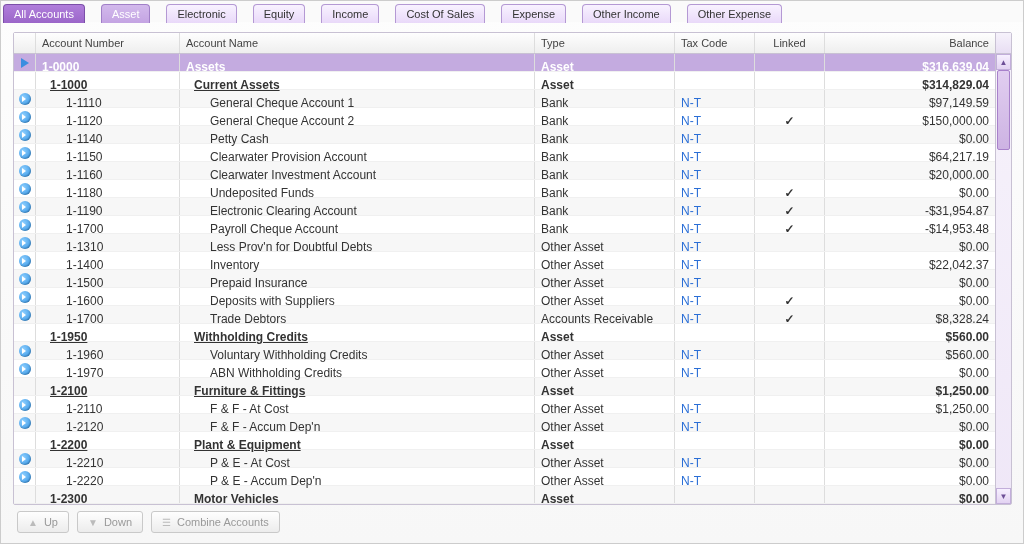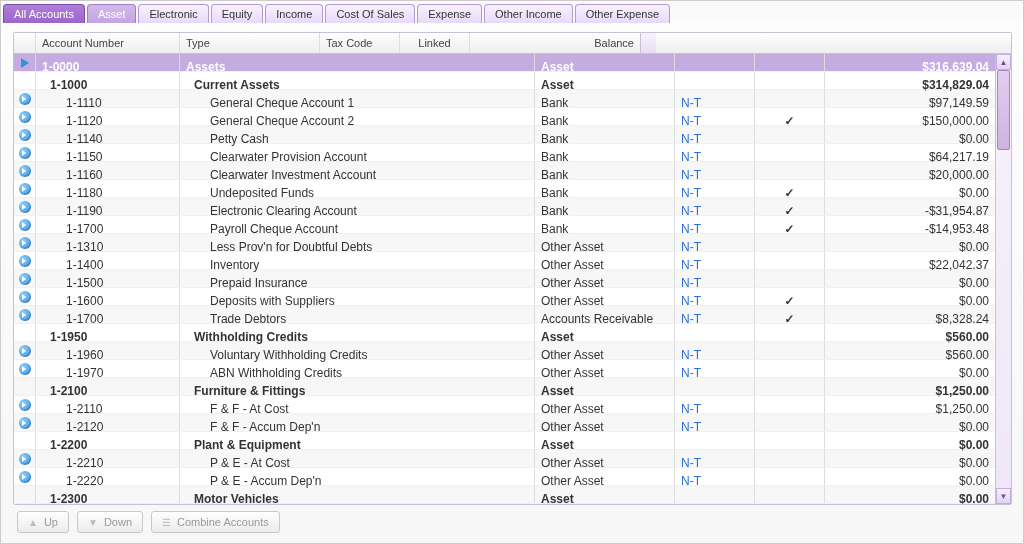--- a/index.html
+++ b/index.html
@@ -17,21 +17,21 @@
     display: flex;
     flex-direction: column;
     border: 1px solid #ccc;
     background: linear-gradient(#fdfdfd, #f7f7f7);
   }
   
   .tabbar {
     display: flex;
     align-items: center;
     padding: 2px 2px 0 2px;
-    gap: 0;
+    gap: 14px;
     background: #fafafa;
   }
   .tab {
     padding: 3px 10px 3px 10px;
     border: 1px solid #b499d4;
     border-bottom: none;
     border-top-left-radius: 4px;
     border-top-right-radius: 4px;
     margin-right: 2px;
     background: linear-gradient(#f8f2ff, #e9d9f9);
@@ -89,21 +89,21 @@
     height: 18px;
     line-height: 18px;
     font-size: 12px;
     border-bottom: 1px solid #f0f0f0;
     white-space: nowrap;
   }
   .row .col-icon { display:flex; align-items:center; justify-content:center; }
   .row.alt { background: #f7f7f7; }
   .row.sel { background: #c4abe0; color: #fff; font-weight: bold; }
   .row.hdr { font-weight: bold; }
-  .indent1 { padding-left: 14px; }
+  .indent1 { padding-left: 14px; text-decoration: underline; }
   .indent2 { padding-left: 30px; }
   .tax-link { color: #2a6ed6; cursor: pointer; }
   .arrow-icon {
     width: 12px; height: 12px; border-radius: 50%;
     background: radial-gradient(circle at 35% 35%, #8fd0ff, #2b8de0);
     position: relative;
     box-shadow: inset -1px -1px 1px rgba(0,0,0,.2);
   }
   .arrow-icon::after {
     content: ""; position:absolute; left:3px; top:3px;
@@ -166,20 +166,21 @@
       <div class="tab">Expense</div>
       <div class="tab">Other Income</div>
       <div class="tab">Other Expense</div>
     </div>
 
   <div class="body-area">
     <div class="grid-wrap">
       <div class="grid-header">
         <div class="col-icon"></div>
         <div class="col-num">Account Number</div>
+        <div class="col-name">Account Name</div>
         <div class="col-type">Type</div>
         <div class="col-tax">Tax Code</div>
         <div class="col-link">Linked</div>
         <div class="col-bal">Balance</div>
         <div class="col-scrl"></div>
       </div>
       <div class="rows-area">
         <div class="rows-col" id="rows">
             <div class="row sel hdr">
               <div class="col-icon">

